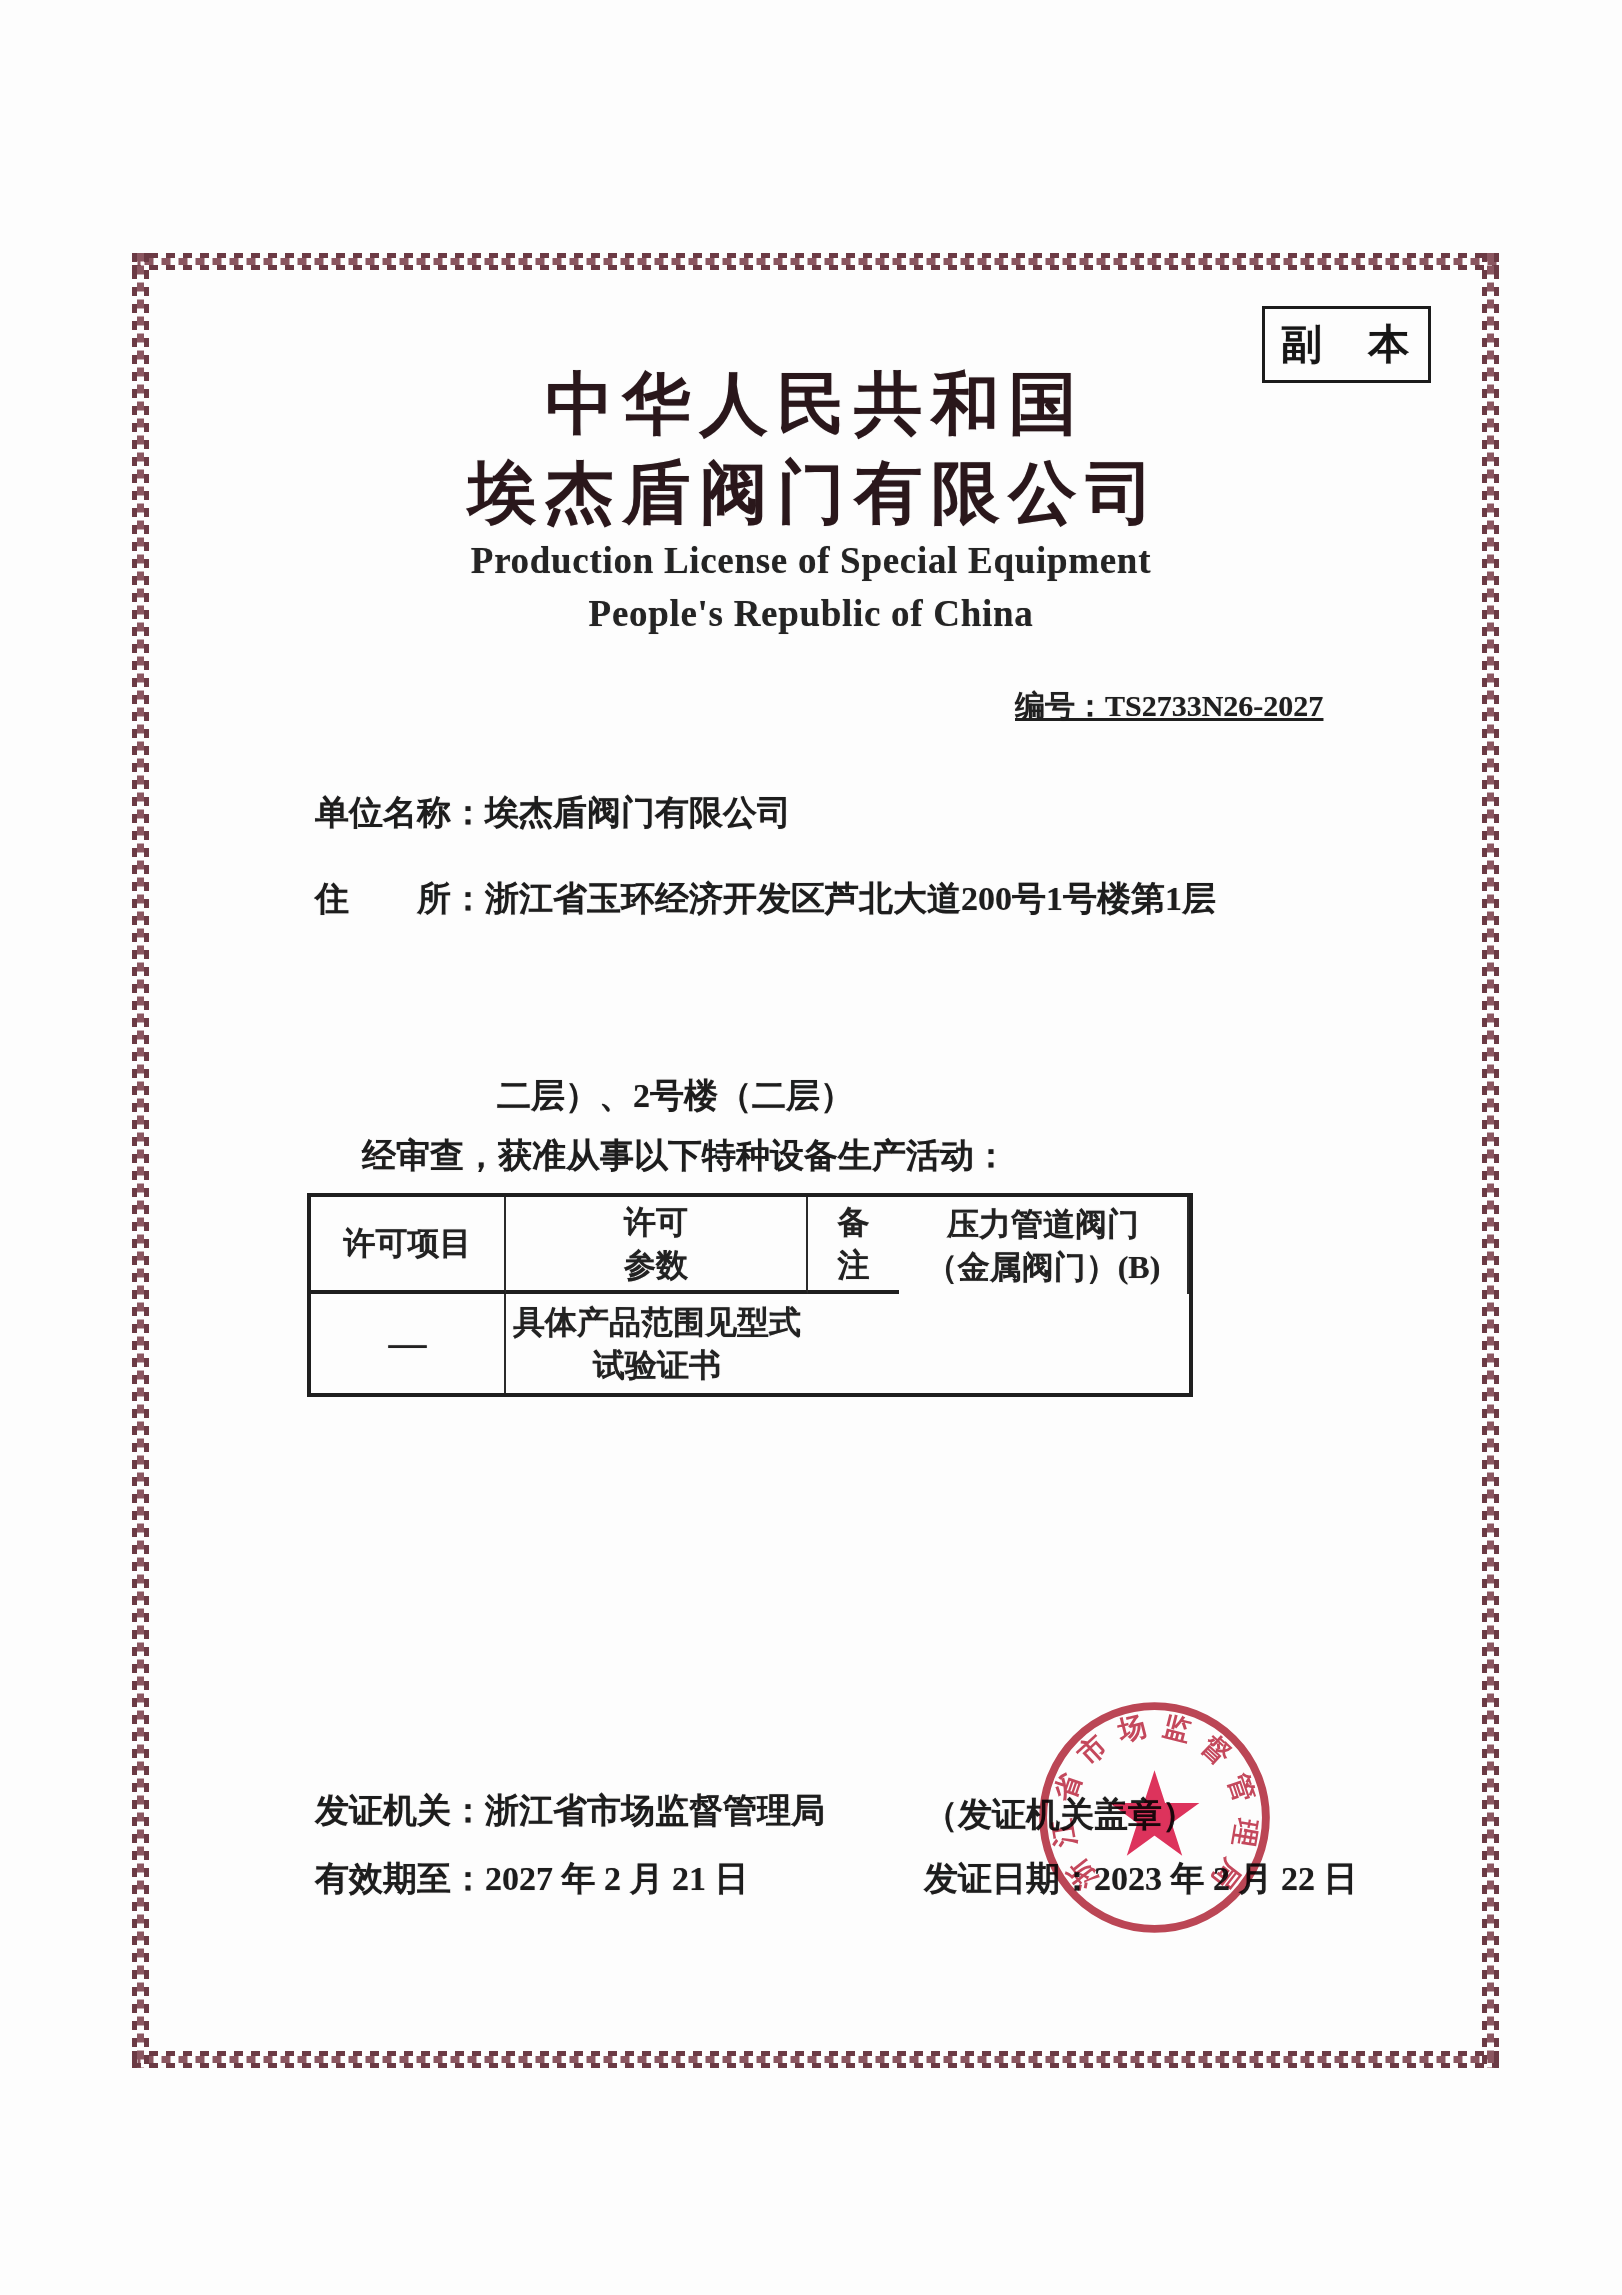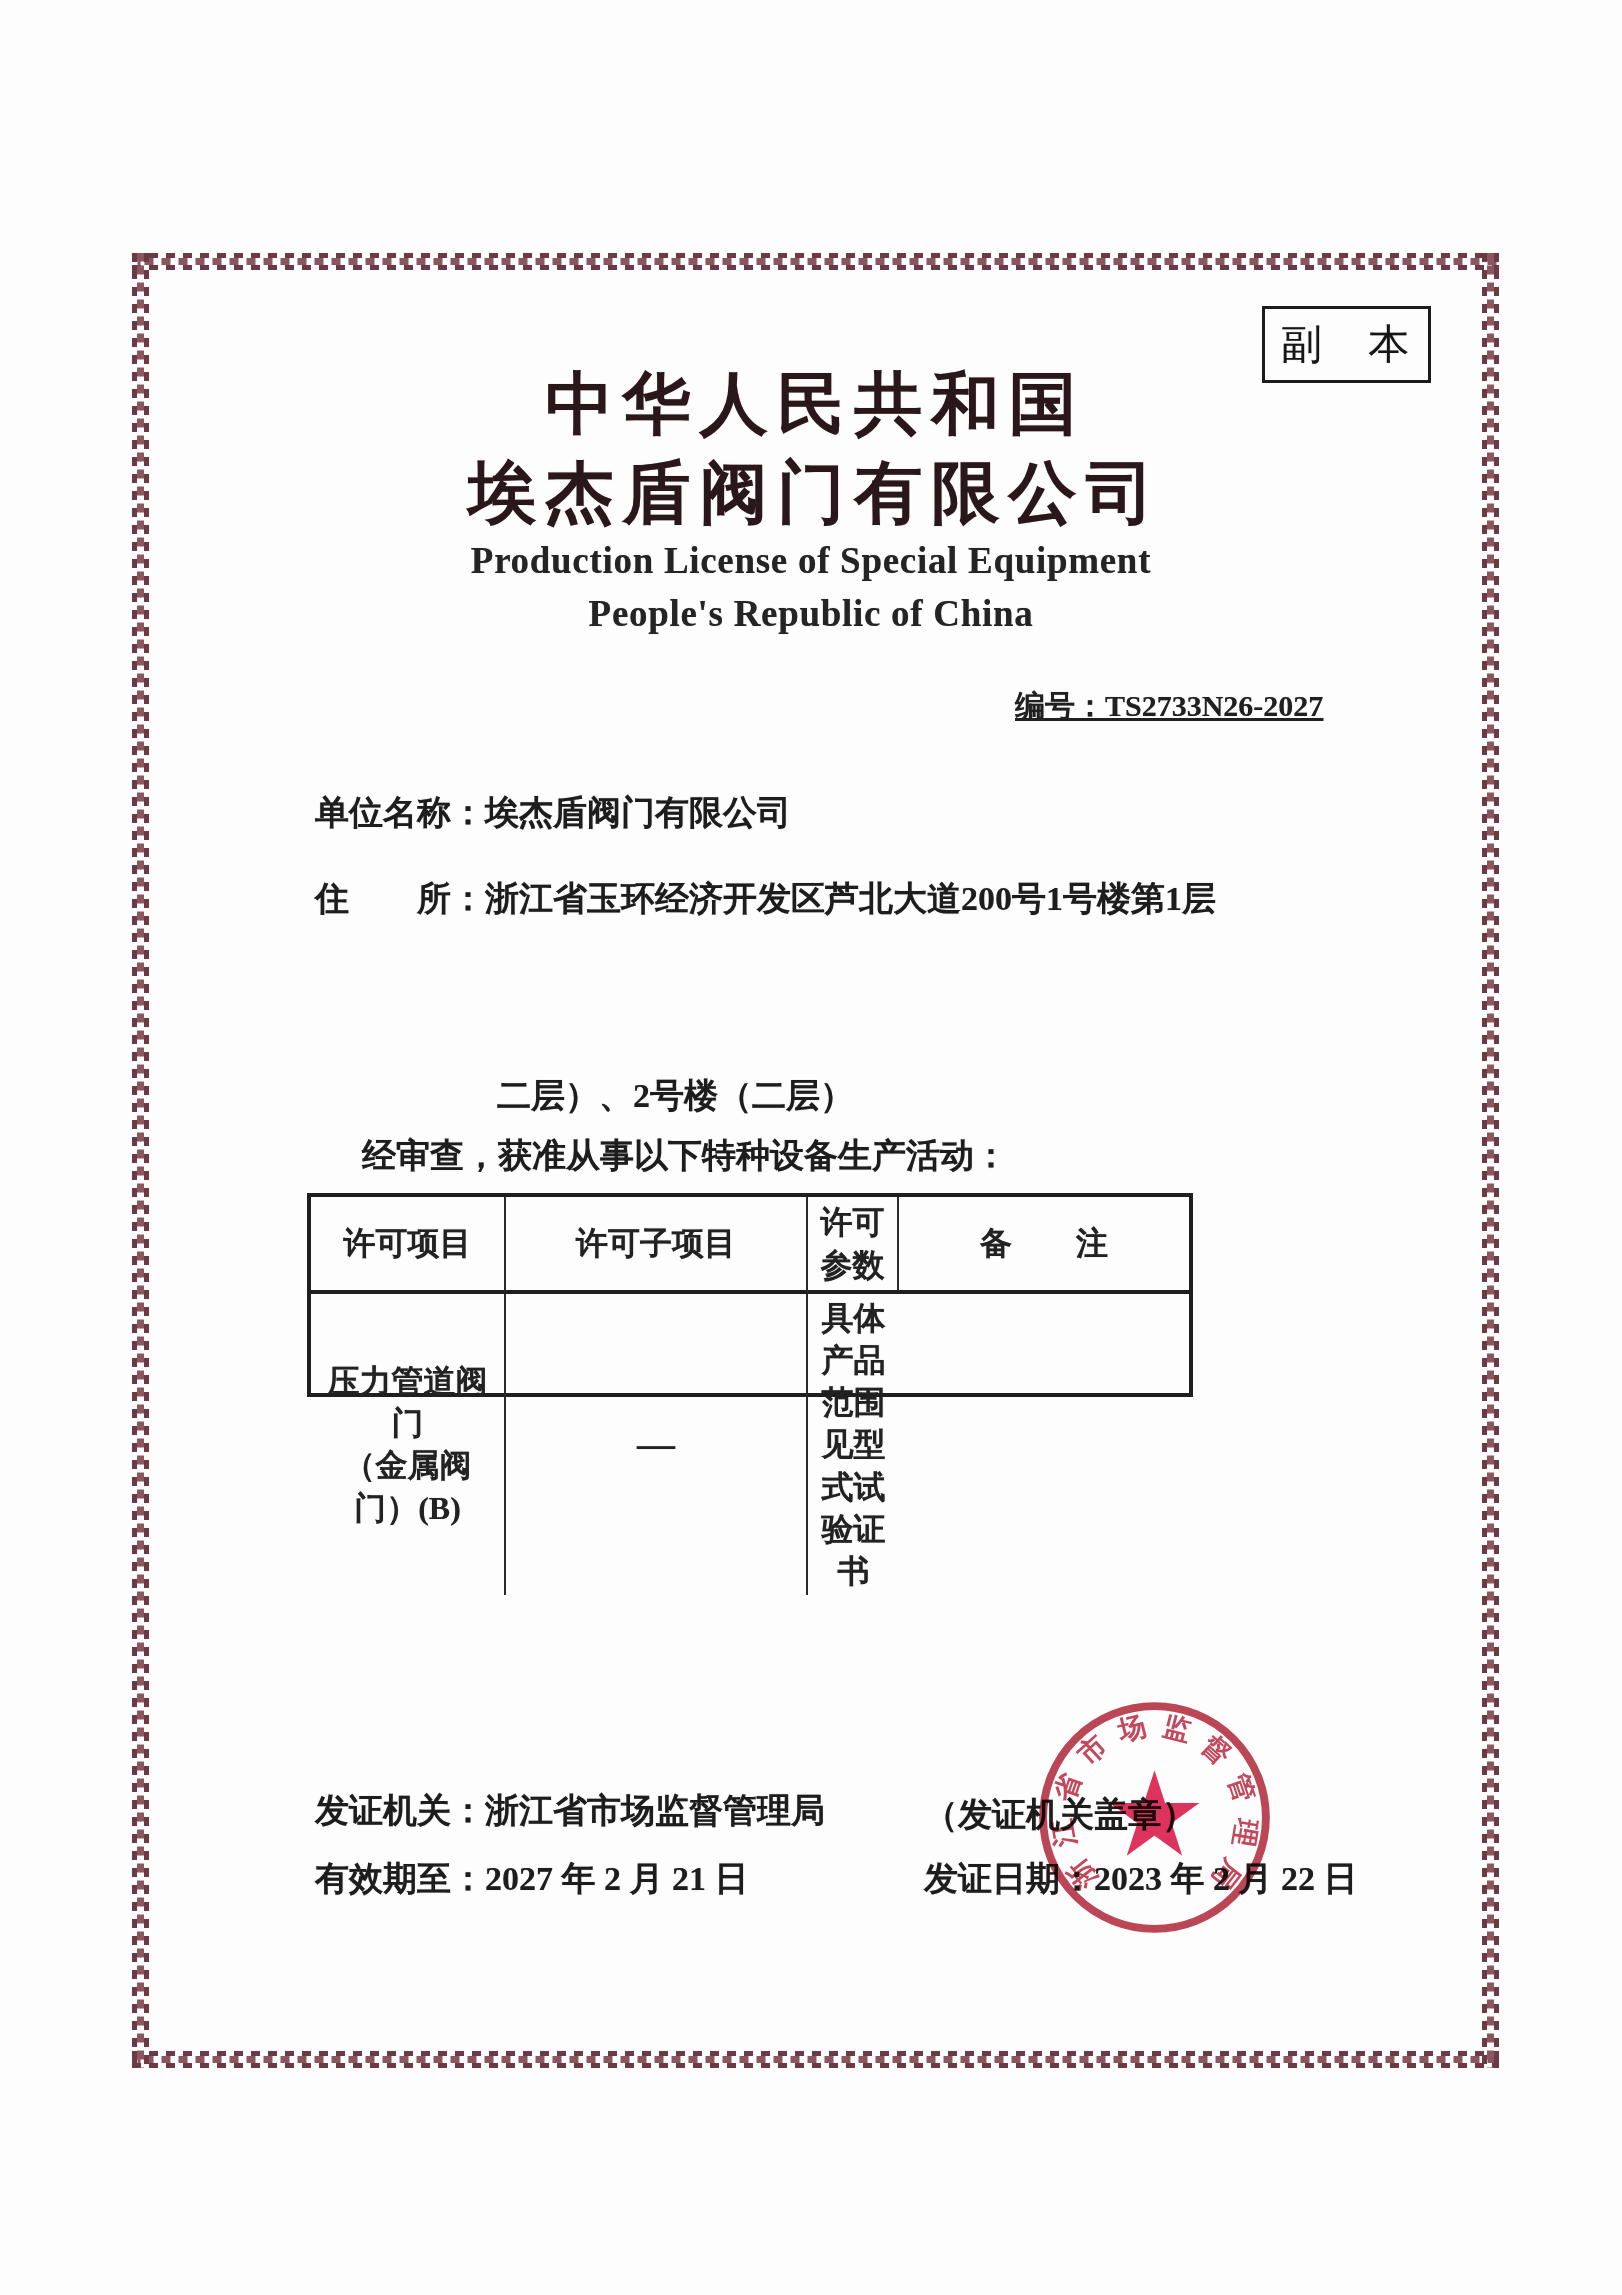--- a/index.html
+++ b/index.html
@@ -39,21 +39,21 @@
   .chain-left{left:0;}
   .chain-right{right:0;}
 
   .scantext{text-shadow:0 0 0.8px rgba(45,40,40,.5);}
 
   
   .fuben{
     position:absolute;left:1262px;top:306px;width:169px;height:77px;
     border:3.9px solid #1c1c1c;box-sizing:border-box;
     display:flex;align-items:center;justify-content:center;
-    font-size:41px;font-weight:normal;letter-spacing:2.6px;color:#161616;
+    font-size:41px;font-weight:bold;letter-spacing:2.6px;color:#161616;
   }
 
   
   .ctr{position:absolute;left:0;width:100%;text-align:center;}
   .title-cn{font-weight:900;color:#2a171b;letter-spacing:9.2px;text-indent:9.2px;font-size:68px;line-height:1;}
   .t-cn1{top:370px;}
   .t-cn2{top:459px;}
   .title-en{font-weight:bold;color:#242424;font-size:37px;line-height:1;letter-spacing:0.7px;}
   .t-en1{top:542px;}
   .t-en2{top:595px;}
@@ -127,21 +127,20 @@
   </div>
   <div class="iline i2 scantext">
     <span>住　　所：</span><span>浙江省玉环经济开发区芦北大道200号1号楼第1层</span>
   </div>
   <div class="iline i4 scantext">二层）、2号楼（二层）</div>
 
   <div class="iline intro scantext">经审查，获准从事以下特种设备生产活动：</div>
 
   <div class="ptable">
     <div class="cell br bb scantext">许可项目</div>
-    <div class="cell br bb scantext">许可子项目</div>
     <div class="cell br bb scantext">
       <div>许可</div>
       <div>参数</div>
     </div>
     <div class="cell bb scantext">备　　注</div>
 
     <div class="cell br scantext">
       <div>压力管道阀门</div>
       <div>（金属阀门）(B)</div>
     </div>

